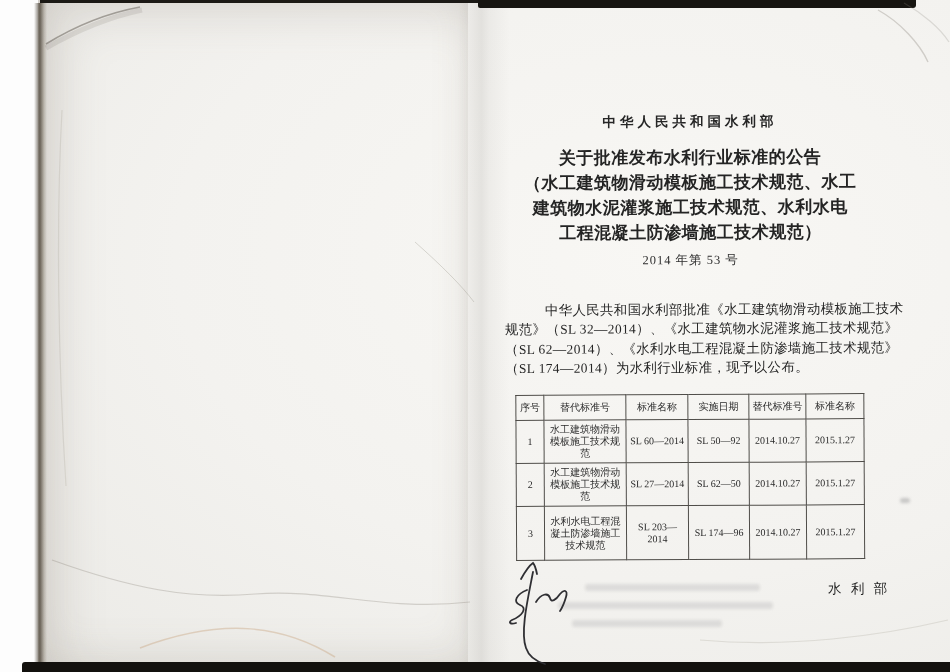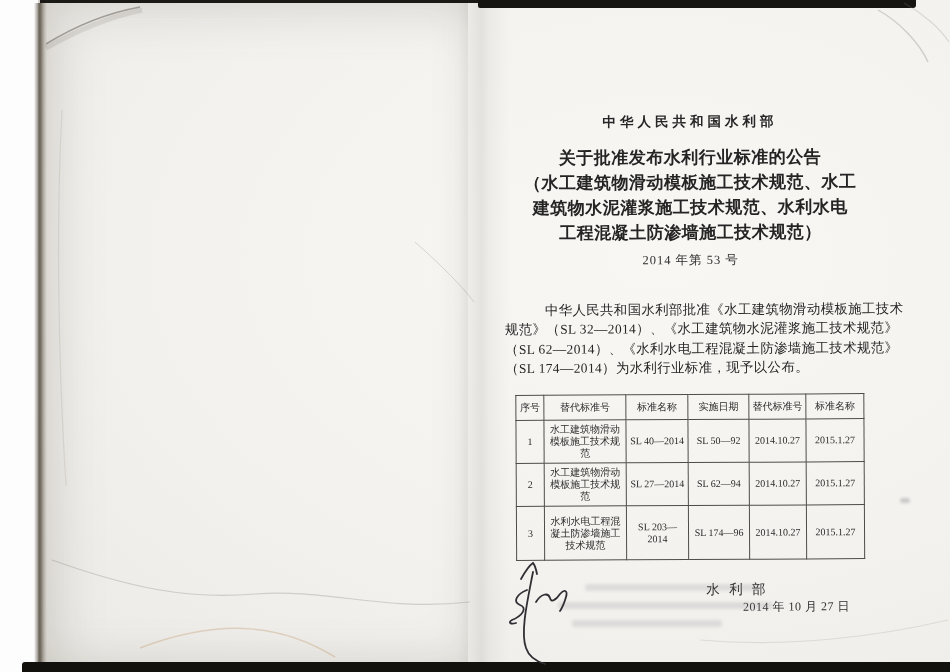--- a/index.html
+++ b/index.html
@@ -69,21 +69,21 @@
     font-size:10px; color:#2a2a2a; text-align:center;
   }
   table.std th, table.std td {
     border:1px solid #4f4d49; padding:3px 2px; font-weight:normal;
     line-height:12px;
   }
   table.std thead tr { height:25px; }
   tr.r0 { height:35px; } tr.r1 { height:37px; } tr.r2 { height:54px; }
   td.bold { font-weight:bold; }
 
-  .signoff-org  { position:absolute; left:210px; top:581px; width:170px; text-align:left; font-size:13.5px; letter-spacing:3px; color:#262626; }
+  .signoff-org  { position:absolute; left:224px; top:581px; width:170px; text-align:right; font-size:13.5px; letter-spacing:3px; color:#262626; }
   .signoff-date { position:absolute; left:210px; top:599px; width:180px; text-align:center; font-size:12px; letter-spacing:0.5px; color:#2e2e2e; }
 
   
   .smudge { position:absolute; background:rgba(135,135,138,0.20); filter:blur(1.6px); border-radius:3px; }
   .sm1 { left:585px; top:584px; width:175px; height:7px; }
   .sm2 { left:558px; top:602px; width:215px; height:7px; }
   .sm3 { left:572px; top:620px; width:150px; height:7px; }
   .sm4 { left:900px; top:498px; width:10px;  height:5px; background:rgba(120,120,122,0.35); }
 
   svg.decor, svg.sig { position:absolute; left:0; top:0; }
@@ -144,46 +144,45 @@
         <th>标准名称</th>
         <th>实施日期</th>
         <th>替代标准号</th>
         <th>标准名称</th>
       </tr>
     </thead>
     <tbody>
       <tr class="r0">
         <td>1</td>
         <td>水工建筑物滑动模板施工技术规范</td>
-        <td>SL 40—2014</td>
+        <td>SL 60—2014</td>
         <td>SL 50—92</td>
         <td>2014.10.27</td>
         <td>2015.1.27</td>
       </tr>
       <tr class="r1">
         <td>2</td>
         <td>水工建筑物滑动模板施工技术规范</td>
         <td>SL 27—2014</td>
-        <td>SL 62—94</td>
+        <td>SL 62—50</td>
         <td>2014.10.27</td>
         <td>2015.1.27</td>
       </tr>
       <tr class="r2">
         <td>3</td>
         <td>水利水电工程混凝土防渗墙施工技术规范</td>
         <td>SL 203—2014</td>
         <td class="bold">SL 174—96</td>
         <td>2014.10.27</td>
         <td>2015.1.27</td>
       </tr>
     </tbody>
   </table>
 
   <div class="signoff-org">水 利 部</div>
-  <div class="signoff-date">2014 年 10 月 27 日</div>
 </div>
 
 <div class="smudge sm1"></div>
 <div class="smudge sm2"></div>
 <div class="smudge sm3"></div>
 <div class="smudge sm4"></div>
 
 <svg class="sig" width="100" height="118" viewBox="0 0 100 118">
   <g fill="none" stroke="#2f2f33" stroke-width="1.8" stroke-linecap="round">
     <path d="M 31 27 C 36 18 40 13 43 11 C 45 13 46 17 47 22"></path>

